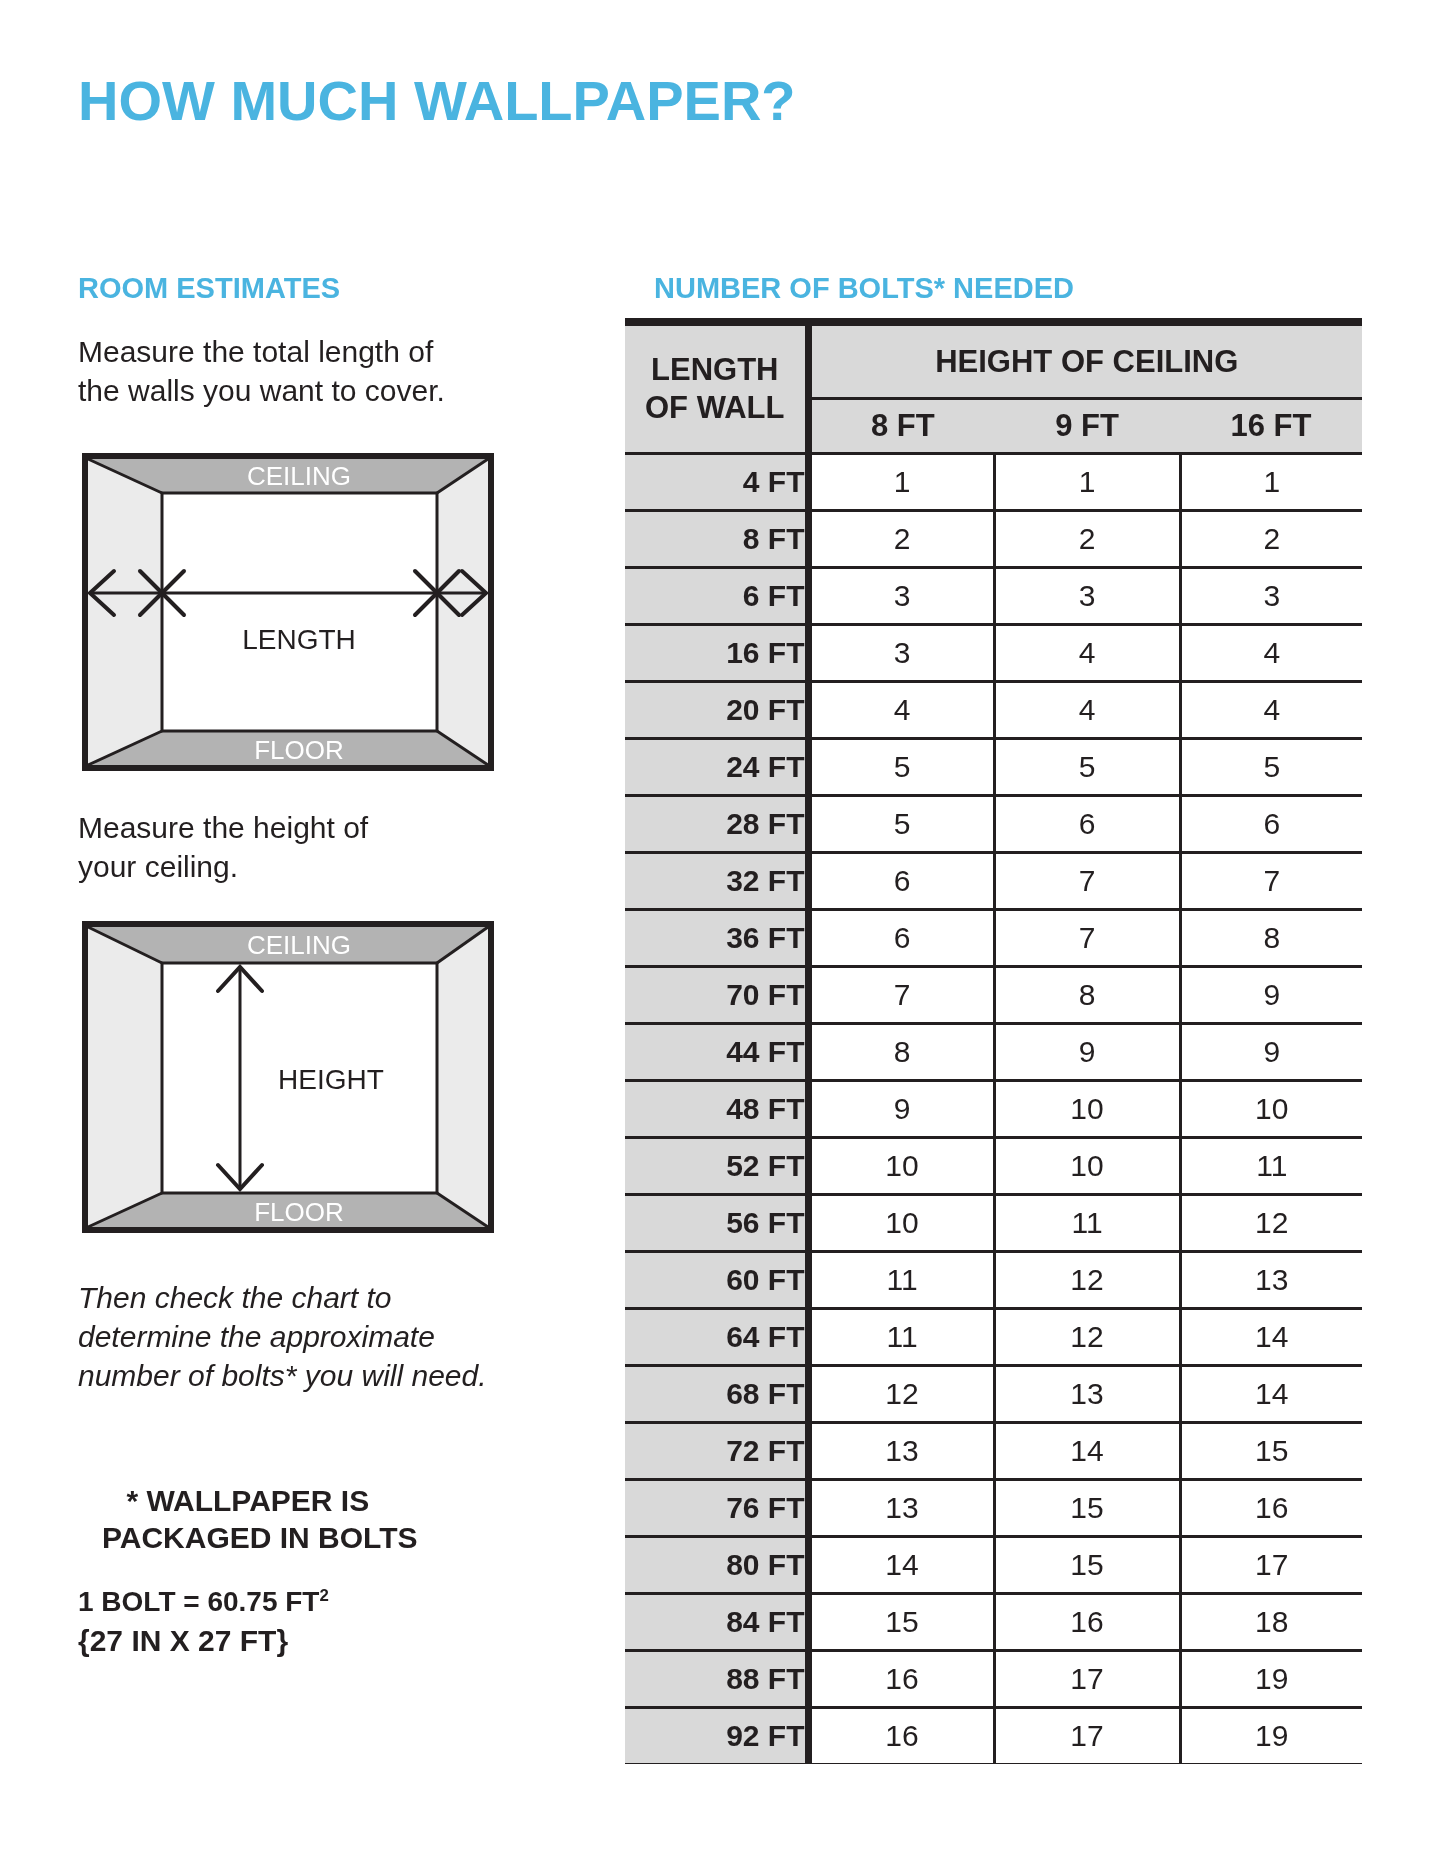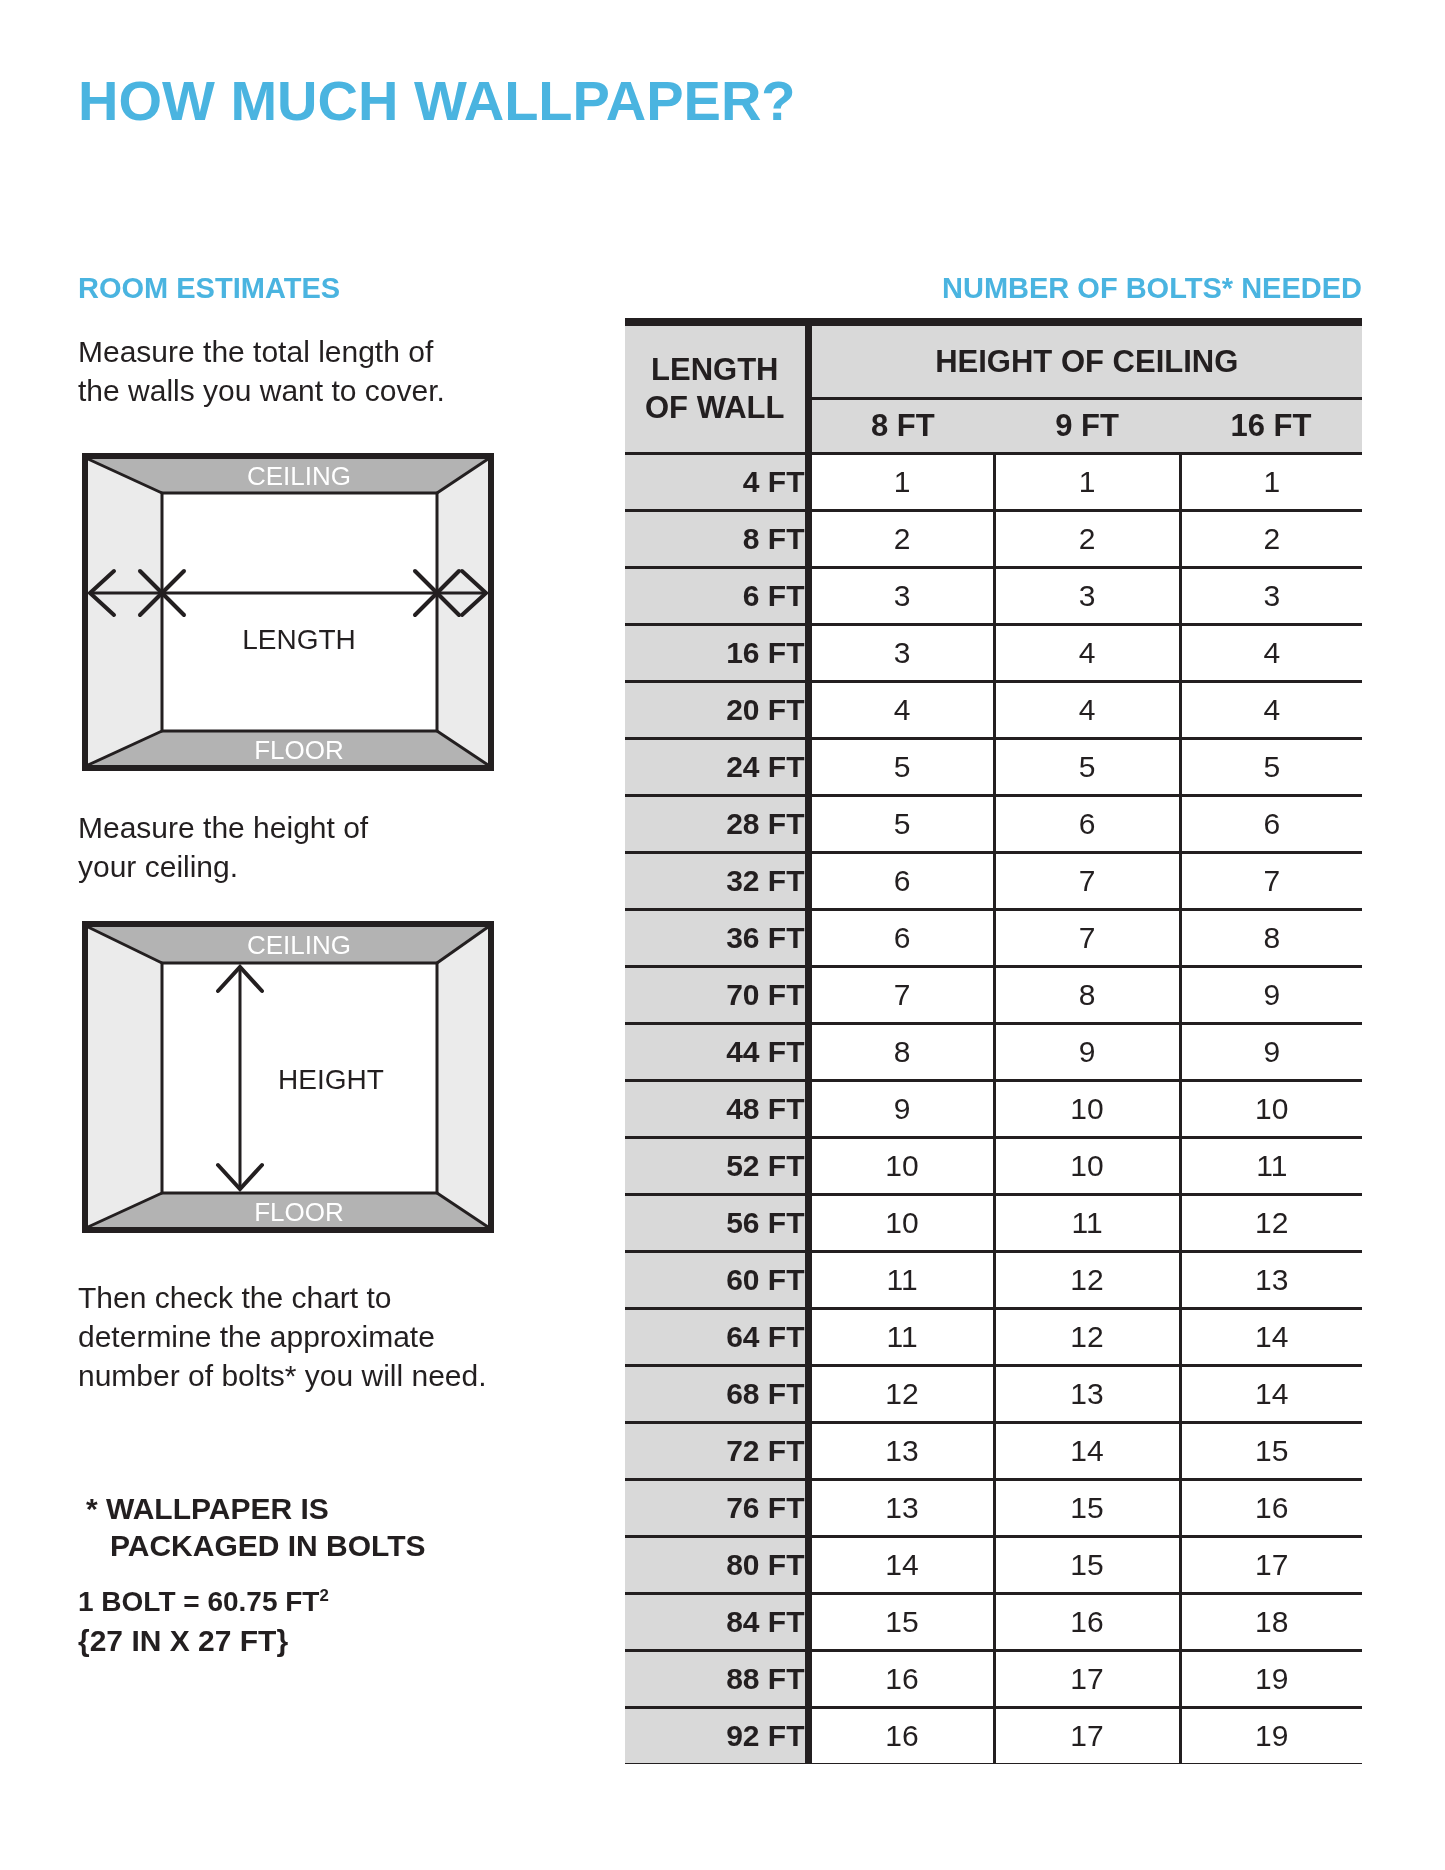--- a/index.html
+++ b/index.html
@@ -22,32 +22,32 @@
     position:absolute;left:78px;top:68px;margin:0;
     font-size:56px;font-weight:bold;color:var(--accent);
     letter-spacing:0px;white-space:nowrap;
   }
   .section-heading{
     position:absolute;margin:0;
     font-size:29px;font-weight:bold;color:var(--accent);
     white-space:nowrap;
   }
   .room-estimates-heading{left:78px;top:272px;}
-  .bolts-needed-heading{left:625px;top:272px;width:737px;text-align:right;}
+  .bolts-needed-heading{left:654px;top:272px;width:737px;text-align:left;}
   .body-text{
     position:absolute;margin:0;
     font-size:30px;line-height:39px;color:var(--ink);
     white-space:pre-line;
   }
   .step1{left:78px;top:332px;}
   .step2{left:78px;top:808px;}
-  .step3{left:78px;top:1278px;}
+  .step3{left:78px;top:1278px;font-style:italic;}
   .footnote{
-    position:absolute;left:78px;top:1482px;margin:8px;
-    font-size:30px;line-height:37px;font-weight:bold;
+    position:absolute;left:78px;top:1482px;margin:0;
+    font-size:30px;line-height:37px;font-weight:bold;text-align:center;
   }
   .footnote .line{display:block;}
   .footnote .line-2{padding-left:24px;}
   .bolt-equation{
     position:absolute;left:78px;top:1586px;margin:0;
     font-size:28px;font-weight:bold;white-space:nowrap;
   }
   .bolt-equation sup{font-size:60%;}
   .bolt-dimensions{
     position:absolute;left:78px;top:1624px;margin:0;

